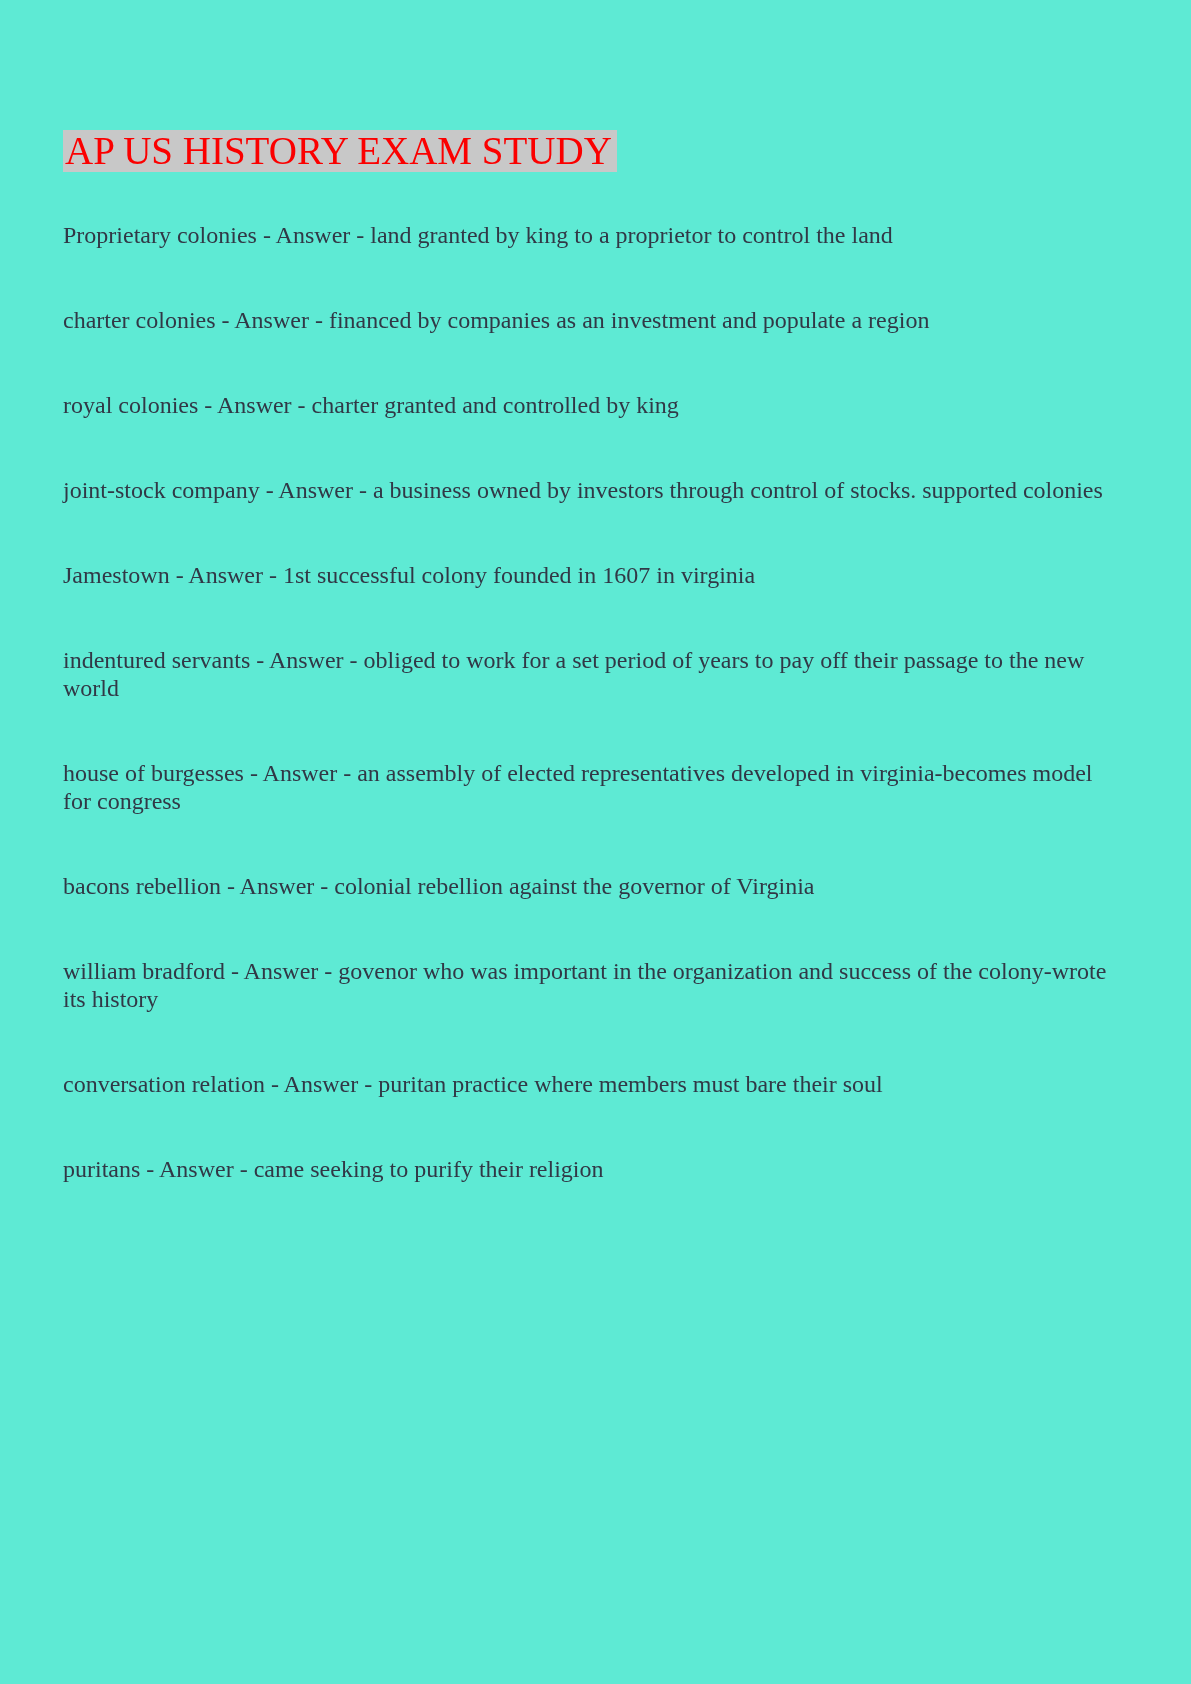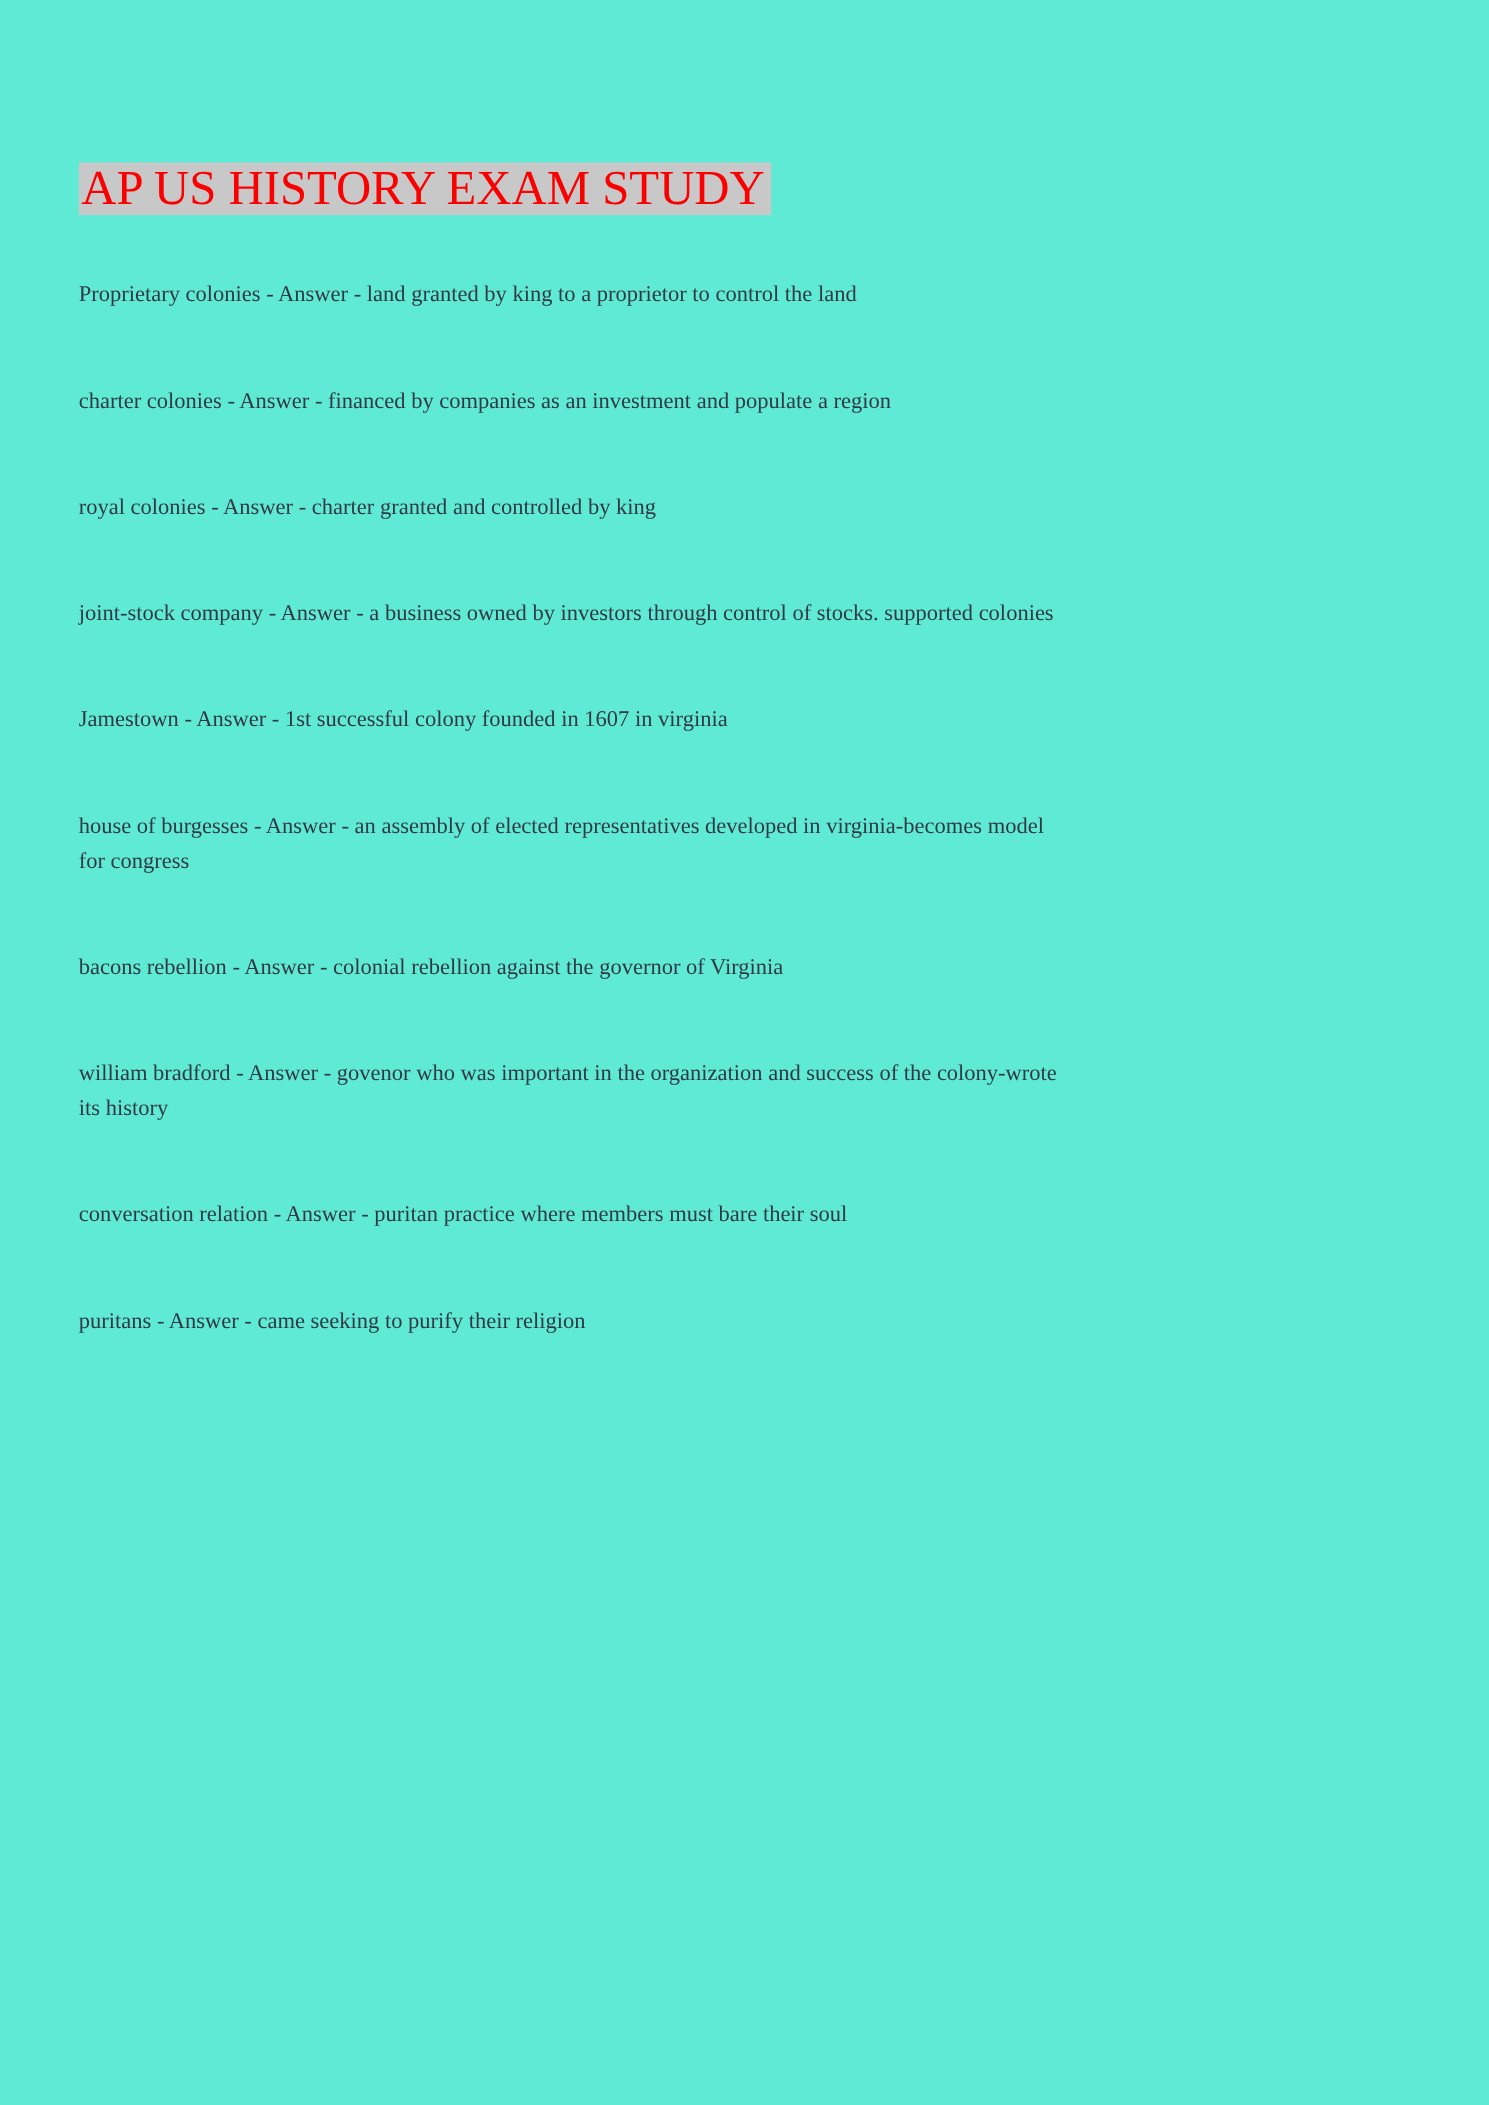--- a/index.html
+++ b/index.html
@@ -25,39 +25,41 @@
     padding: 0 5px 0 2px;
     white-space: nowrap;
   }
   .entries {
     position: absolute;
     left: 63px;
     top: 221px;
     width: 1105px;
   }
   .entry {
-    font-size: 18px;
+    font-size: 24px;
     line-height: 28px;
     color: #313846;
     margin: 0 0 57px 0;
     white-space: pre-line;
   }
   .entry span { white-space: pre-line; }
 </style>
 </head>
 <body>
 
 <div class="page">
   <div class="doc-title">AP US HISTORY EXAM STUDY</div>
   <div class="entries">
       <p class="entry"><span>Proprietary colonies</span><span> - Answer - </span><span>land granted by king to a proprietor to control the land</span></p>
       <p class="entry"><span>charter colonies</span><span> - Answer - </span><span>financed by companies as an investment and populate a region</span></p>
       <p class="entry"><span>royal colonies</span><span> - Answer - </span><span>charter granted and controlled by king</span></p>
       <p class="entry"><span>joint-stock company</span><span> - Answer - </span><span>a business owned by investors through control of stocks. supported colonies</span></p>
       <p class="entry"><span>Jamestown</span><span> - Answer - </span><span>1st successful colony founded in 1607 in virginia</span></p>
+      <p class="entry"><span>indentured servants</span><span> - Answer - </span><span>obliged to work for a set period of years to pay off their passage to the new
+world</span></p>
       <p class="entry"><span>house of burgesses</span><span> - Answer - </span><span>an assembly of elected representatives developed in virginia-becomes model
 for congress</span></p>
       <p class="entry"><span>bacons rebellion</span><span> - Answer - </span><span>colonial rebellion against the governor of Virginia</span></p>
       <p class="entry"><span>william bradford</span><span> - Answer - </span><span>govenor who was important in the organization and success of the colony-wrote
 its history</span></p>
       <p class="entry"><span>conversation relation</span><span> - Answer - </span><span>puritan practice where members must bare their soul</span></p>
       <p class="entry"><span>puritans</span><span> - Answer - </span><span>came seeking to purify their religion</span></p>
     </div>
 </div>
 

